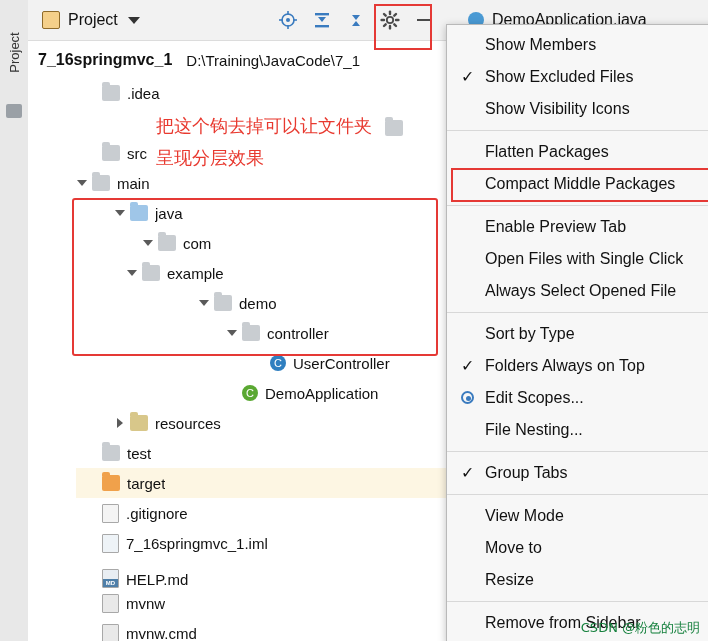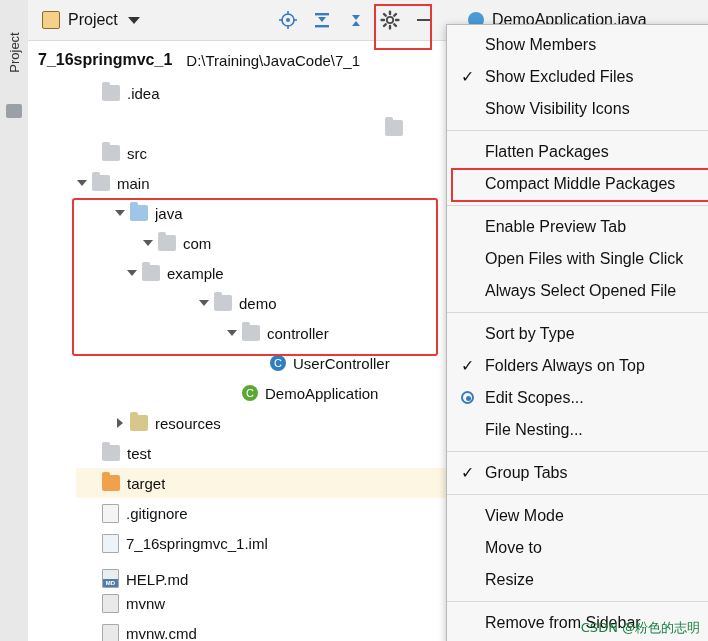--- a/index.html
+++ b/index.html
@@ -345,20 +345,22 @@
         <span class="ic-file"></span>
         <span class="label">mvnw</span>
       </div>
       <div class="row" style="padding-left: 10px;">
         <span class="arrow none"></span>
         <span class="ic-file"></span>
         <span class="label">mvnw.cmd</span>
       </div>
     </div>
 
+  <div id="annot-text">把这个钩去掉可以让文件夹
+呈现分层效果</div>
   <div id="red-box-tree"></div>
 
   <div id="menu">
       <div class="mi">
         <span>Show Members</span>
       </div>
       <div class="mi">
         <span class="check">✓</span>
         <span>Show Excluded Files</span>
       </div>

